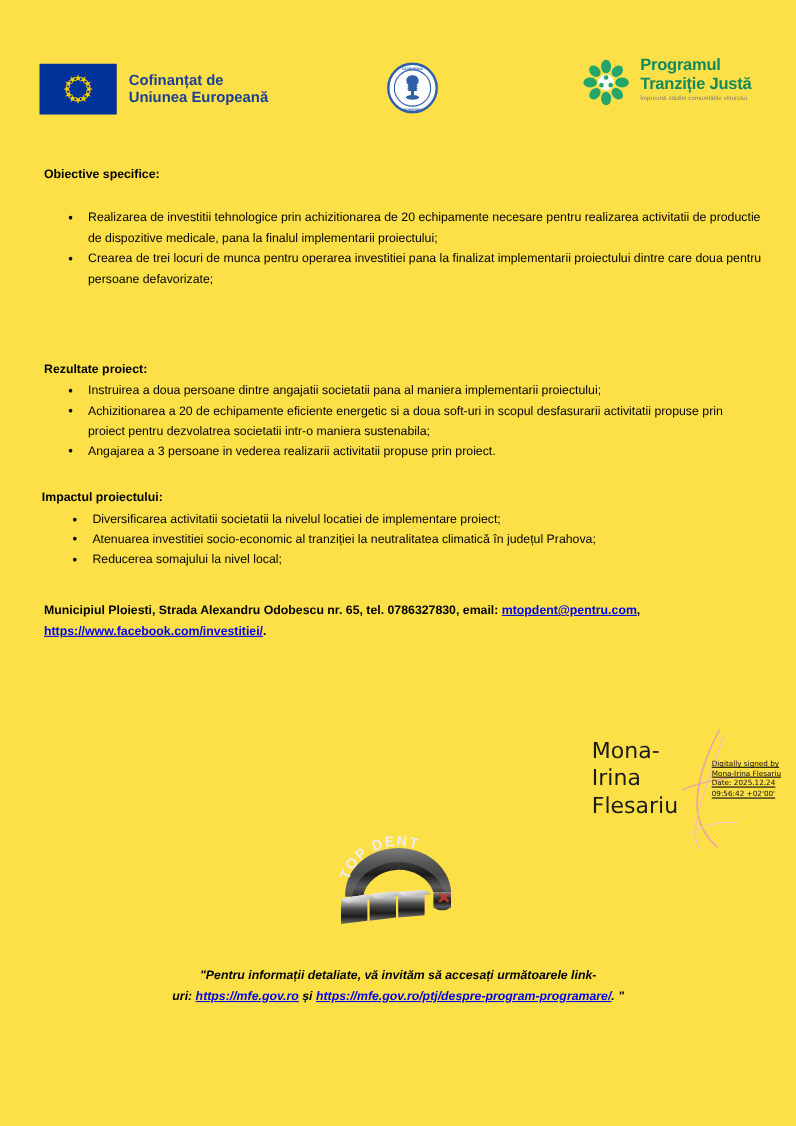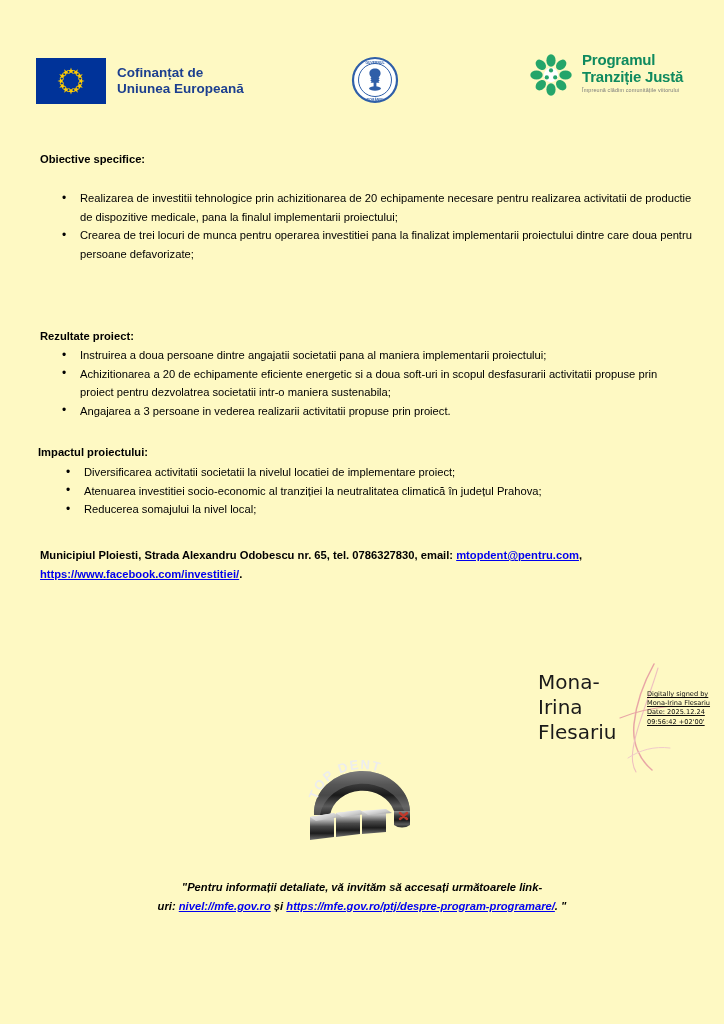--- a/index.html
+++ b/index.html
@@ -13,21 +13,21 @@
     position: relative;
     font-family: "Liberation Sans", sans-serif;
     color: #000000;
     overflow: hidden;
   }
 
   .page {
     position: relative;
     width: 724px;
     height: 1024px;
-    background: #fef9c3;
+    background: #fde047;
   }
 
   
   .logo-band {
     position: absolute;
     left: 0;
     top: 48px;
     width: 724px;
     height: 62px;
   }
@@ -384,15 +384,15 @@
         <path d="M62 54 L86 52 L92 56 L68 58 Z" fill="url(#toothTop)"></path>
       </g>
 
       <text font-family="'Liberation Sans', sans-serif" font-size="13" font-weight="bold" fill="#ededed" letter-spacing="1.5">
         <textPath href="#arcTextPath" startOffset="8%">TOP  DENT</textPath>
       </text>
       <path d="M100 56 l7 6 M107 56 l-7 6" stroke="#C0392B" stroke-width="2.4" stroke-linecap="round"></path>
     </svg>
   </div>
 
-  <div class="footer"><span>"Pentru informații detaliate, vă invităm să accesați următoarele link-</span><br><span>uri: </span><a class="lnk" href="#">nivel://mfe.gov.ro</a><span> și </span><a class="lnk" href="#">https://mfe.gov.ro/ptj/despre-program-programare/</a><span>. "</span></div>
+  <div class="footer"><span>"Pentru informații detaliate, vă invităm să accesați următoarele link-</span><br><span>uri: </span><a class="lnk" href="#">https://mfe.gov.ro</a><span> și </span><a class="lnk" href="#">https://mfe.gov.ro/ptj/despre-program-programare/</a><span>. "</span></div>
 
 </div>
 
 </body></html>

